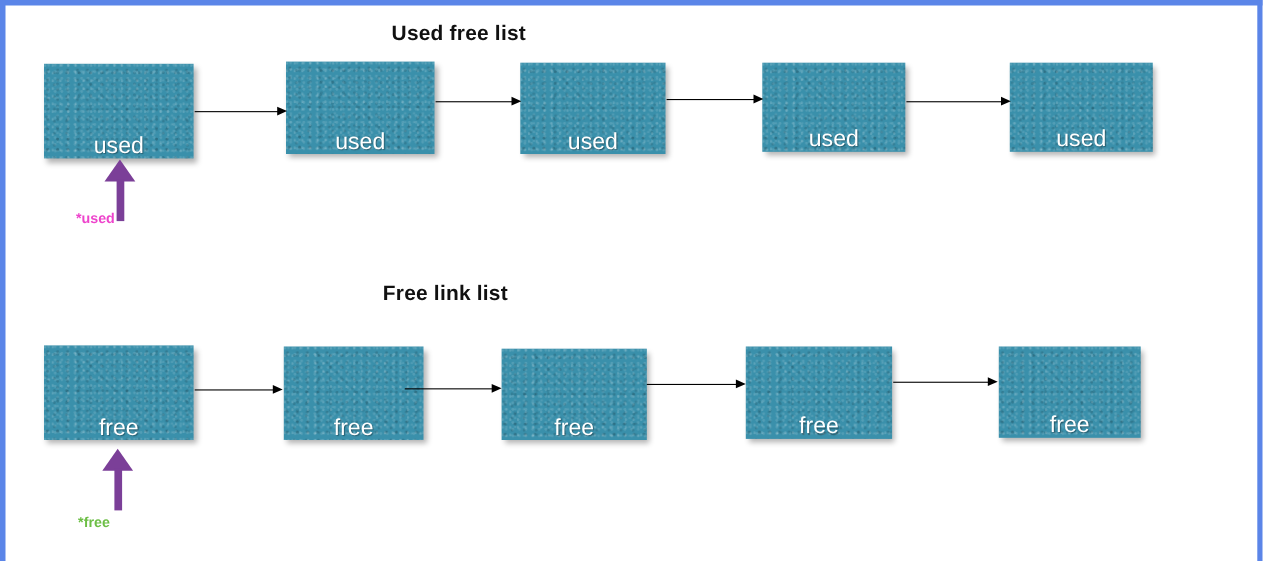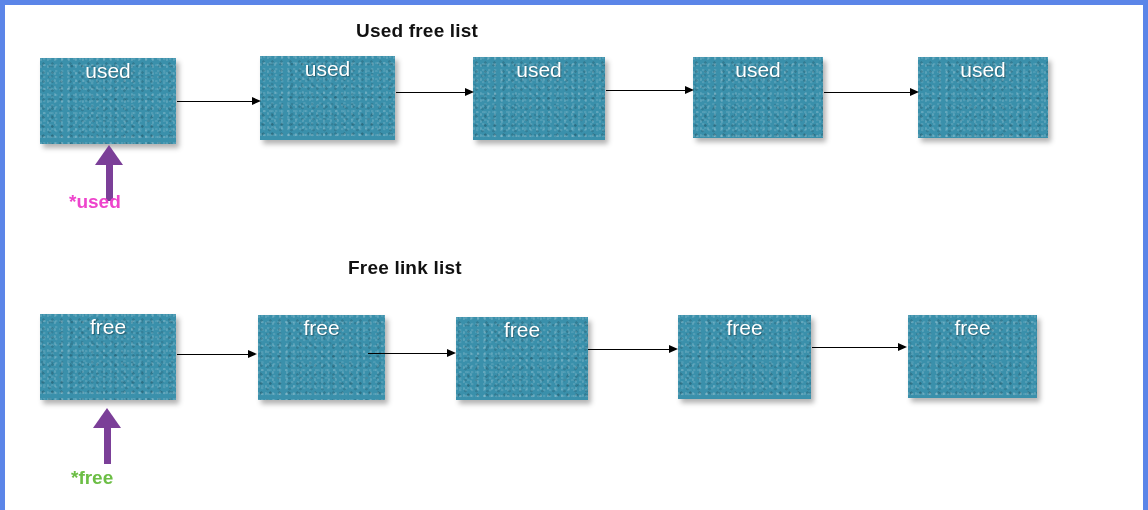--- a/index.html
+++ b/index.html
@@ -31,21 +31,21 @@
     font-size: 19px;
     color: #111111;
     letter-spacing: 0.2px;
     white-space: nowrap;
   }
 
   
   .node {
     position: absolute;
     display: flex;
-    align-items: flex-start;
+    align-items: flex-end;
     justify-content: center;
     box-sizing: border-box;
     background-color: #3a90ab;
     
     background-image:
       radial-gradient(circle at 12% 22%, rgba(255,255,255,.16) 0 1px, transparent 1.6px),
       radial-gradient(circle at 38% 62%, rgba(0,0,0,.14) 0 1px, transparent 1.6px),
       radial-gradient(circle at 70% 18%, rgba(255,255,255,.12) 0 1px, transparent 1.6px),
       radial-gradient(circle at 86% 74%, rgba(0,0,0,.12) 0 1px, transparent 1.6px),
       radial-gradient(circle at 55% 90%, rgba(255,255,255,.10) 0 1px, transparent 1.6px),
@@ -93,21 +93,21 @@
   .pointer .p-shaft {
     position: absolute;
     left: 10.5px; top: 18px;
     width: 7px;
     background: #7b3f98;
   }
 
   .pointer-label {
     position: absolute;
     font-weight: bold;
-    font-size: 19px;
+    font-size: 13px;
     white-space: nowrap;
   }
 
   
   .watermark {
     position: absolute;
     right: 8px;
     bottom: 2px;
     width: 170px;
     height: 62px;

